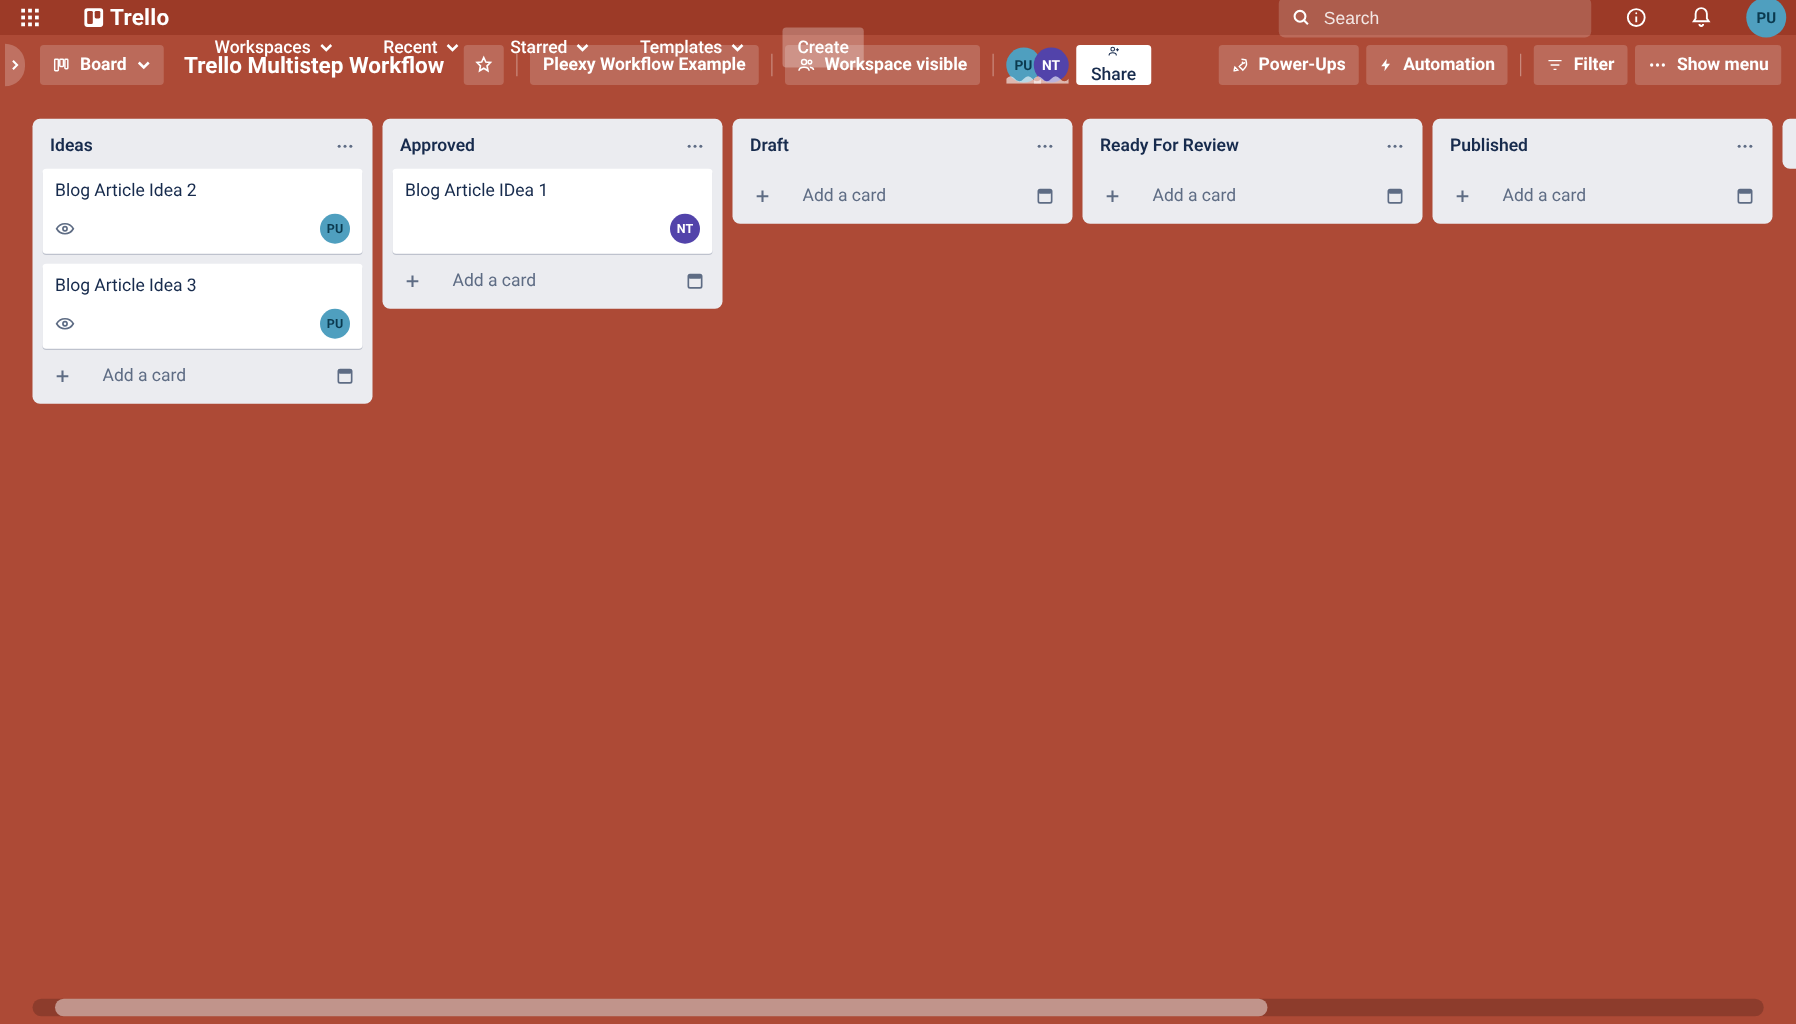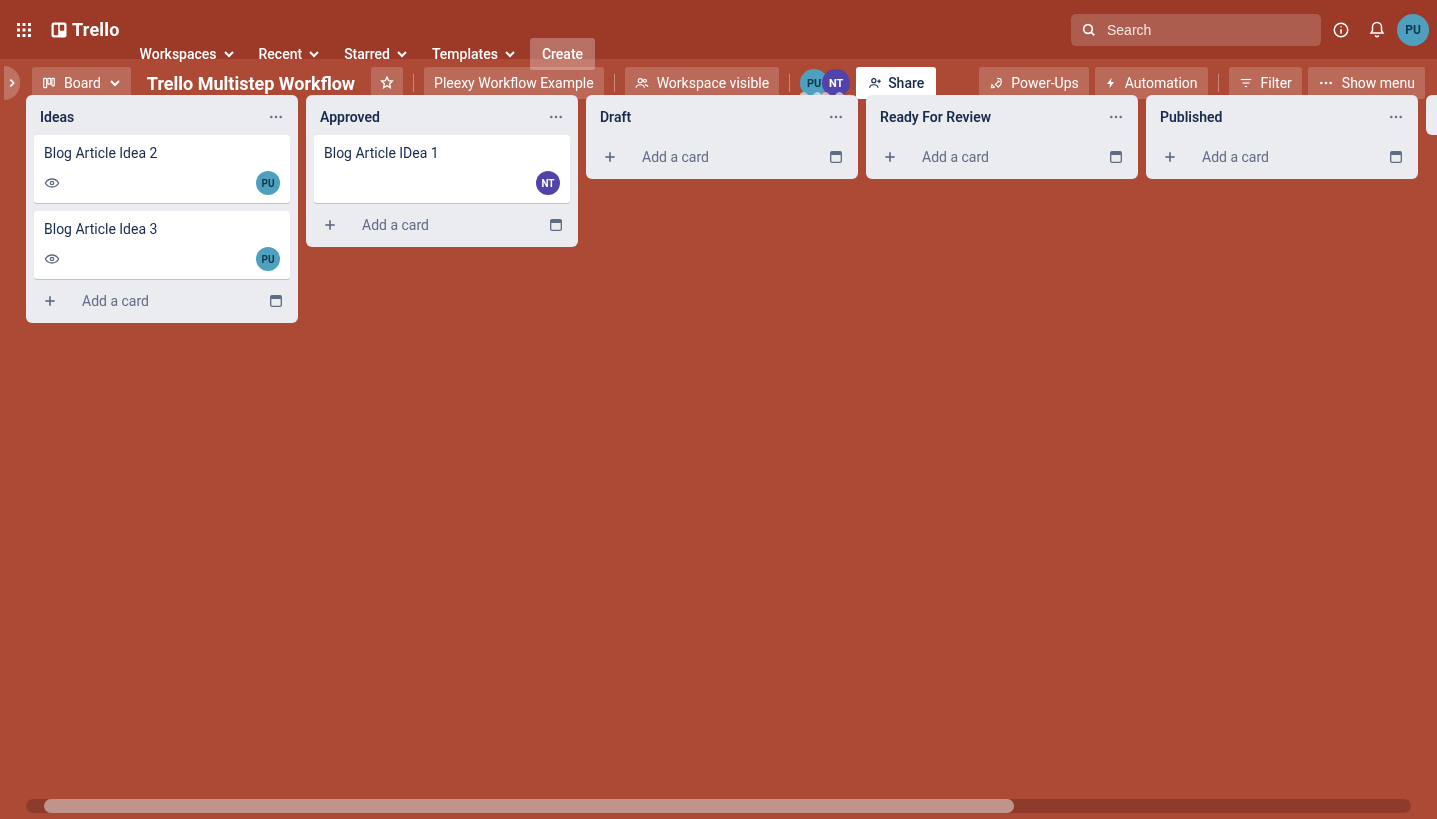--- a/index.html
+++ b/index.html
@@ -17,25 +17,25 @@
     font-family:-apple-system,BlinkMacSystemFont,"Segoe UI",Roboto,Helvetica,Arial,sans-serif;
     font-size:14px;
     background:var(--board-bg);
     color:#fff;
     overflow:hidden;
     width:1437px;height:819px;
   }
 
   
   .topbar{
-    height:59px;
+    height:28px;
     background:var(--header-bg);
     display:flex;align-items:center;
     padding:0 8px;
-    gap:4px;
+    gap:20px;
   }
   .icon-btn{
     height:32px;min-width:32px;
     display:inline-flex;align-items:center;justify-content:center;
     border-radius:3px;
     cursor:pointer;
     padding:0 6px;
     color:#fff;
   }
   .nav-item{
@@ -82,31 +82,31 @@
   }
   .collapse-handle{
     width:16px;height:34px;
     background:rgba(255,255,255,.22);
     border-top-right-radius:17px;border-bottom-right-radius:17px;
     display:flex;align-items:center;justify-content:center;
     cursor:pointer;margin-right:6px;
   }
   .bb-btn{
     height:32px;display:inline-flex;align-items:center;gap:8px;
-    padding:0 10px;border-radius:3px;cursor:pointer;font-weight:400;
+    padding:0 10px;border-radius:3px;cursor:pointer;font-weight:700;
     background:var(--btn-overlay);color:#fff;
   }
   .board-title{
     font-size:18px;font-weight:700;padding:0 10px;white-space:nowrap;
   }
   .bb-divider{width:1px;height:18px;background:rgba(255,255,255,.35);margin:0 4px;}
   .share-btn{
     background:#fff;color:var(--text-dark);
     height:32px;display:inline-flex;align-items:center;gap:6px;
-    padding:0 12px;border-radius:3px;font-weight:500;cursor:pointer;
+    padding:0 12px;border-radius:3px;font-weight:500;cursor:pointer;flex-direction:column;
   }
   .member-stack{display:inline-flex;align-items:center;}
   .member-stack .avatar{width:28px;height:28px;margin-left:-6px;border:0;}
   .member-stack .avatar:first-child{margin-left:0;}
 
   
   .canvas{
     position:absolute;top:92px;bottom:0;left:0;right:0;
     overflow-x:auto;overflow-y:hidden;
     padding:3px 0 20px 26px;

